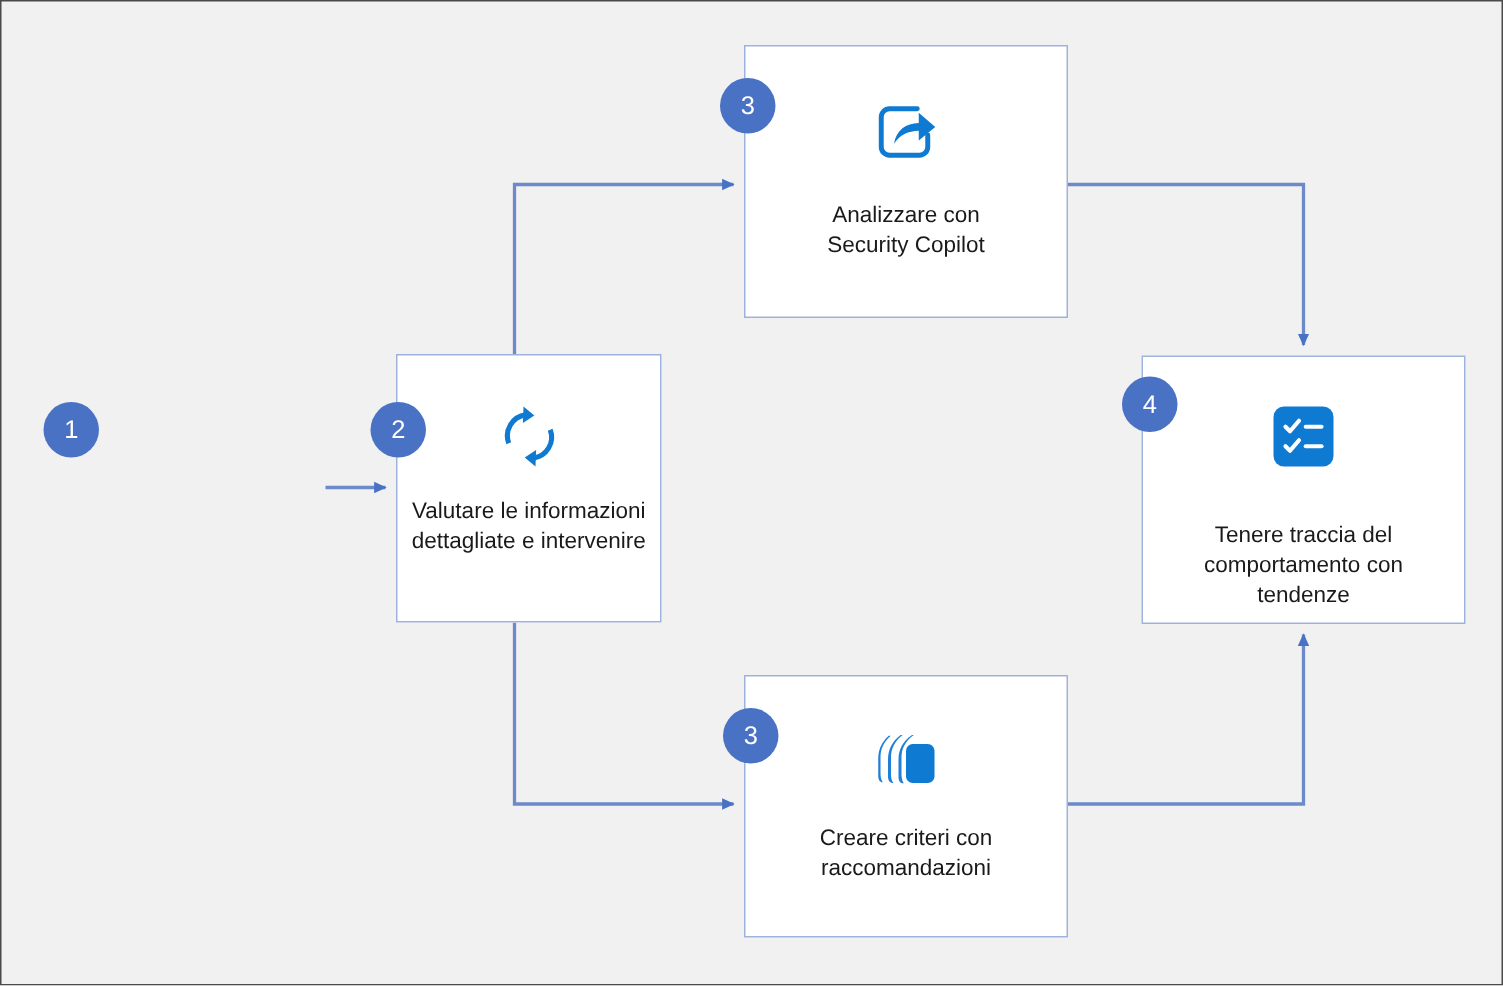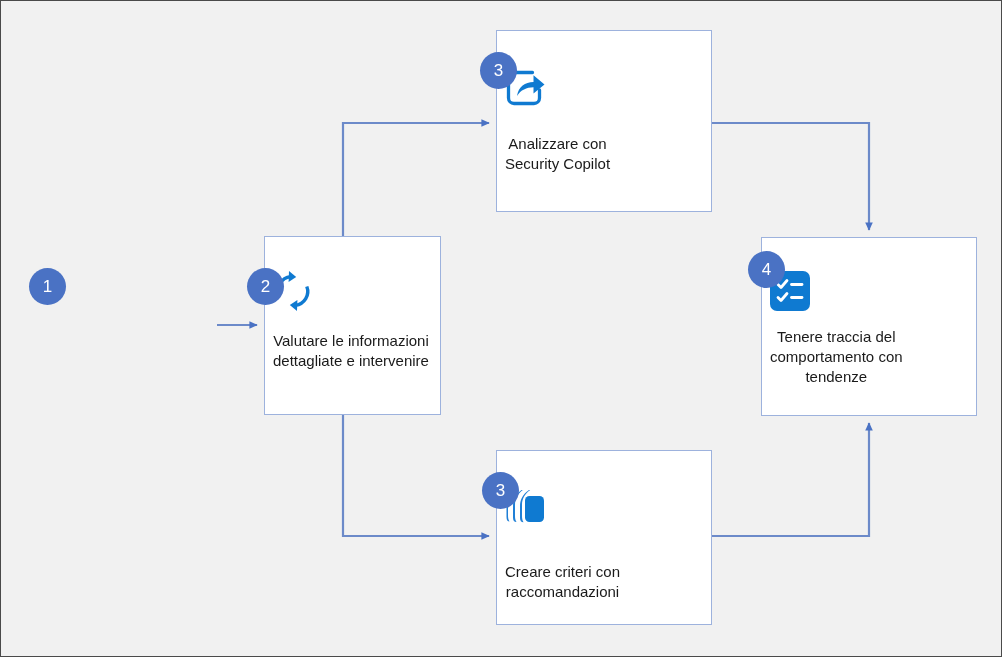--- a/index.html
+++ b/index.html
@@ -25,21 +25,21 @@
     width: 1002px;
     height: 657px;
   }
   .node {
     position: absolute;
     background: #ffffff;
     border: 1.5px solid #9db2dd;
     box-sizing: border-box;
     display: flex;
     flex-direction: column;
-    align-items: flex-start;
+    align-items: center;
     justify-content: flex-start;
     z-index: 3;
   }
   .node-icon {
     width: 56px;
     height: 56px;
     display: flex;
     align-items: center;
     justify-content: center;
     flex: 0 0 auto;
@@ -78,22 +78,22 @@
 
   #node-consent  .node-icon  { margin-top: 28px; }
   #node-evaluate .node-icon  { margin-top: 26px; }
   #node-analyze  .node-icon  { margin-top: 29px; }
   #node-policies .node-icon  { margin-top: 27px; }
   #node-track    .node-icon  { margin-top: 25px; }
 
   #node-consent  .node-label { margin-top: 8px; }
   #node-evaluate .node-label { margin-top: 12px; }
   #node-analyze  .node-label { margin-top: 18px; }
-  #node-policies .node-label { margin-top: 28px; }
-  #node-track    .node-label { margin-top: 8px; }
+  #node-policies .node-label { margin-top: 15px; }
+  #node-track    .node-label { margin-top: 28px; }
 
   
   #badge-1 { left: 28px;  top: 267px; }
   #badge-2 { left: 246px; top: 267px; }
   #badge-3a{ left: 479px; top: 51px;  }
   #badge-3b{ left: 481px; top: 471px; }
   #badge-4 { left: 747px; top: 250px; }
 </style>
 </head>
 <body>

